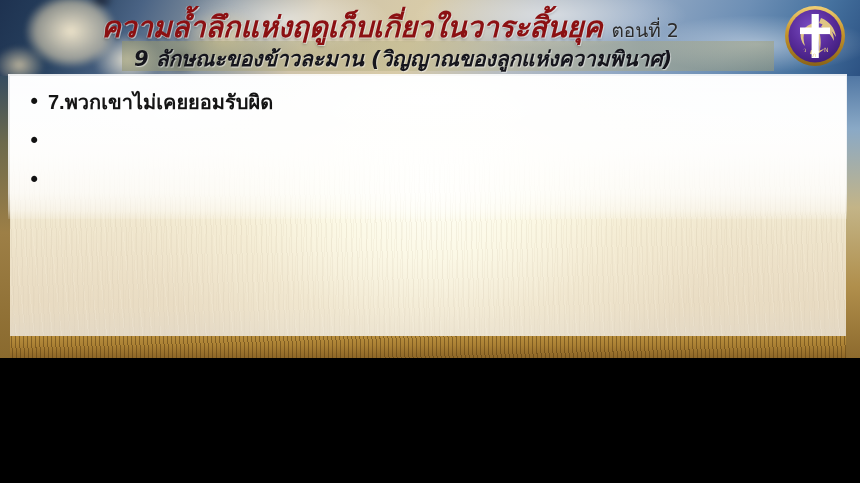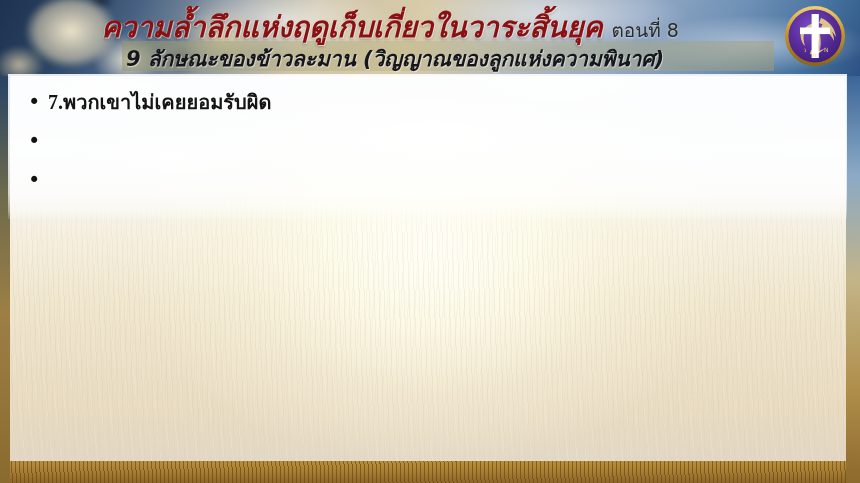--- a/index.html
+++ b/index.html
@@ -5,21 +5,21 @@
 <style>
   * { margin:0; padding:0; box-sizing:border-box; }
   html,body{
     width:860px; height:483px; overflow:hidden;
     font-family:"DejaVu Sans","Liberation Sans",sans-serif;
     background:#000;
   }
 
   .slide{
     position:relative;
-    width:860px; height:483px;
+    width:860px; height:358px;
     overflow:hidden;
     background:#f0abfc;
   }
 
   
   .bg-base{
     position:absolute; inset:0;
     background:
       
       radial-gradient(ellipse 420px 300px at 50% 52%, rgba(255,255,236,0.98) 0%, rgba(255,252,210,0.80) 24%, rgba(255,246,190,0.35) 48%, rgba(255,240,180,0.05) 72%, rgba(255,240,180,0) 100%),
@@ -134,21 +134,21 @@
       0 2px 3px rgba(0,0,0,.25);
   }
   .title-part{
     font-family:"DejaVu Sans","Liberation Sans",sans-serif;
     font-size:19px; font-weight:normal; font-style:normal;
     color:#2b2b2b;
     margin-left:9px;
     text-shadow:0 1px 2px rgba(255,255,255,.45);
   }
   .subtitle-row{
-    position:absolute; left:0; top:42px; width:790px;
+    position:absolute; left:8px; top:42px; width:790px;
     display:flex; align-items:baseline; justify-content:center;
     white-space:nowrap;
   }
   .subtitle{
     font-family:"DejaVu Sans","Liberation Sans",sans-serif;
     font-size:21px; font-weight:bold; font-style:italic;
     color:#15151c;
     letter-spacing:-.1px;
     text-shadow:
       1px 1px 0 rgba(255,255,255,.40),
@@ -178,21 +178,21 @@
     margin-bottom:5px;
   }
   .bullet-dot{
     flex:0 0 auto;
     width:28px;
     text-align:left;
     padding-left:8px;
     font-size:21px; line-height:34px; color:#121212;
   }
   .bullet-text{
-    font-family:Liberation Serif, serif;
+    font-family:Liberation Sans, sans-serif;
     font-size:19px; line-height:34px;
     color:#141414; white-space:nowrap;text-align:center;
   }
   .bullet-item.is-bold .bullet-text{ font-weight:bold; font-size:20px; }
 </style>
 </head>
 <body>
 
 <div class="slide">
 
@@ -205,21 +205,21 @@
   <div class="bg-rightstrip"></div>
 
   <div class="header">
     <div class="header-bg"></div>
     <div class="header-blob"></div>
     <div class="header-blob2"></div>
     <div class="header-band"></div>
 
     <div class="title-row">
       <span class="title-main">ความล้ำลึกแห่งฤดูเก็บเกี่ยวในวาระสิ้นยุค</span>
-      <span class="title-part">ตอนที่ 8</span>
+      <span class="title-part">ตอนที่ 2</span>
     </div>
 
     <div class="subtitle-row">
       <span class="subtitle">9 ลักษณะของข้าวละมาน (วิญญาณของลูกแห่งความพินาศ)</span>
     </div>
   </div>
 
   <div class="logo">
     <svg viewBox="0 0 64 64" width="64" height="64">
       <defs>

